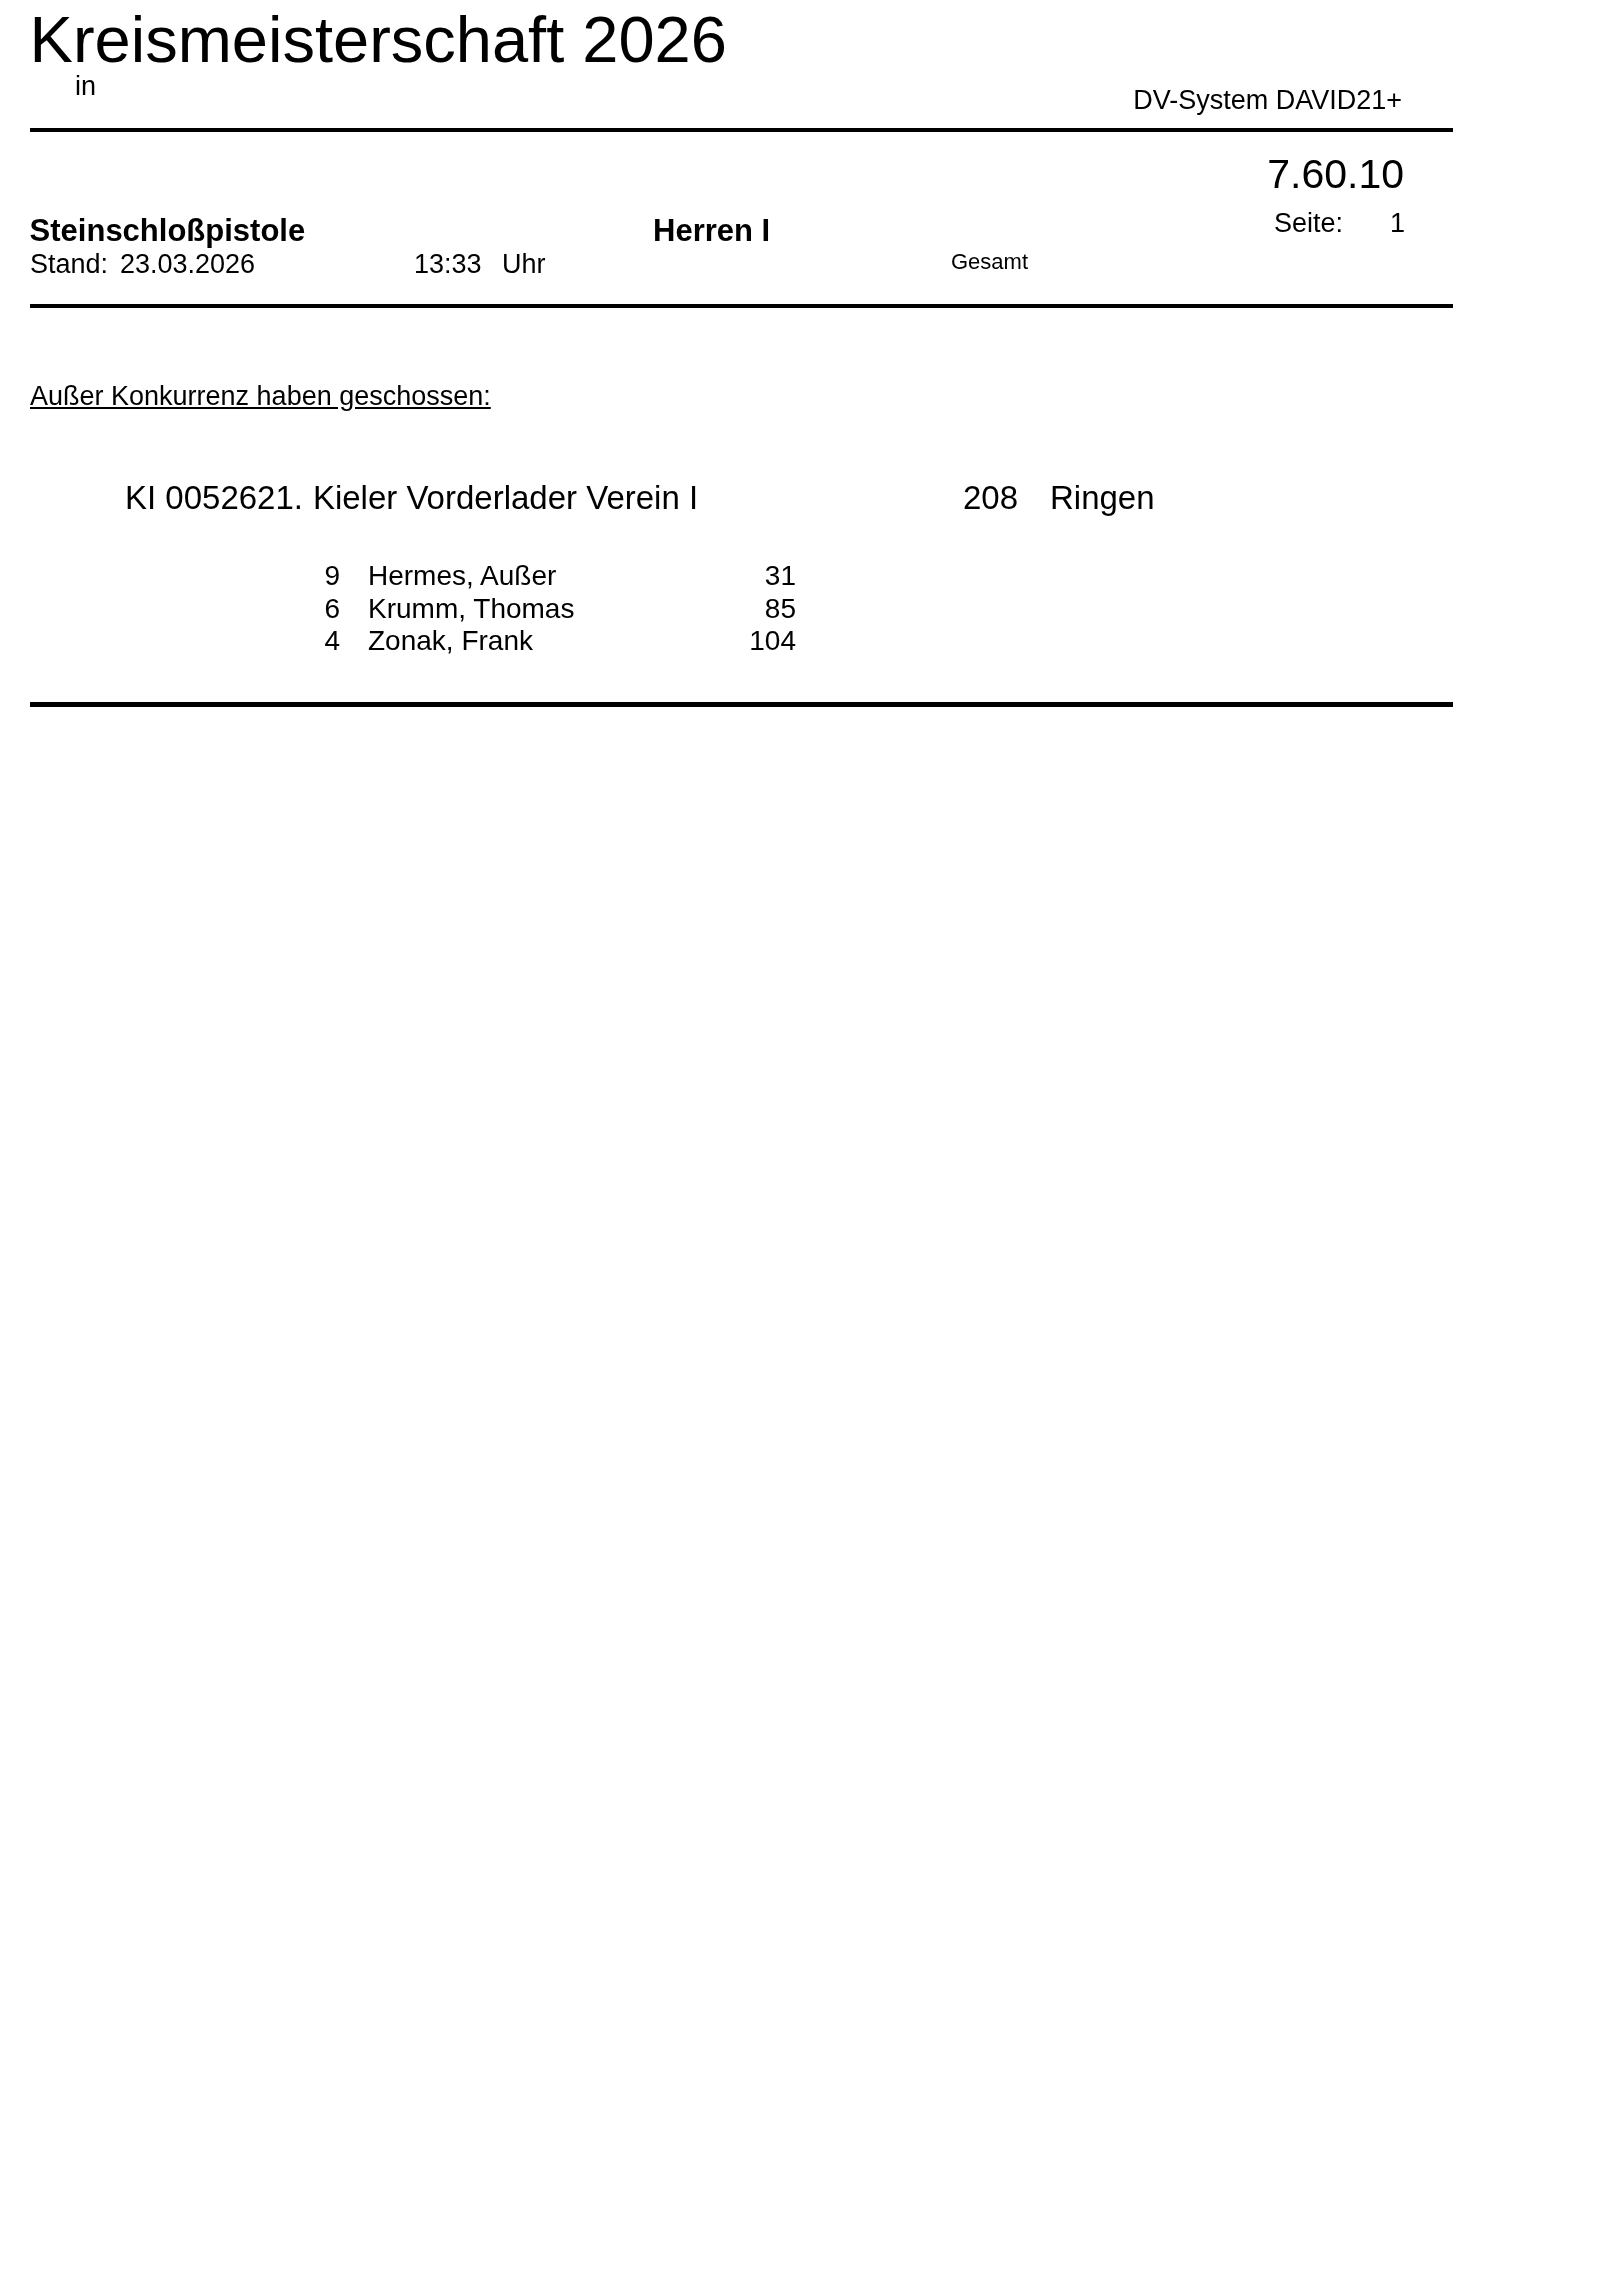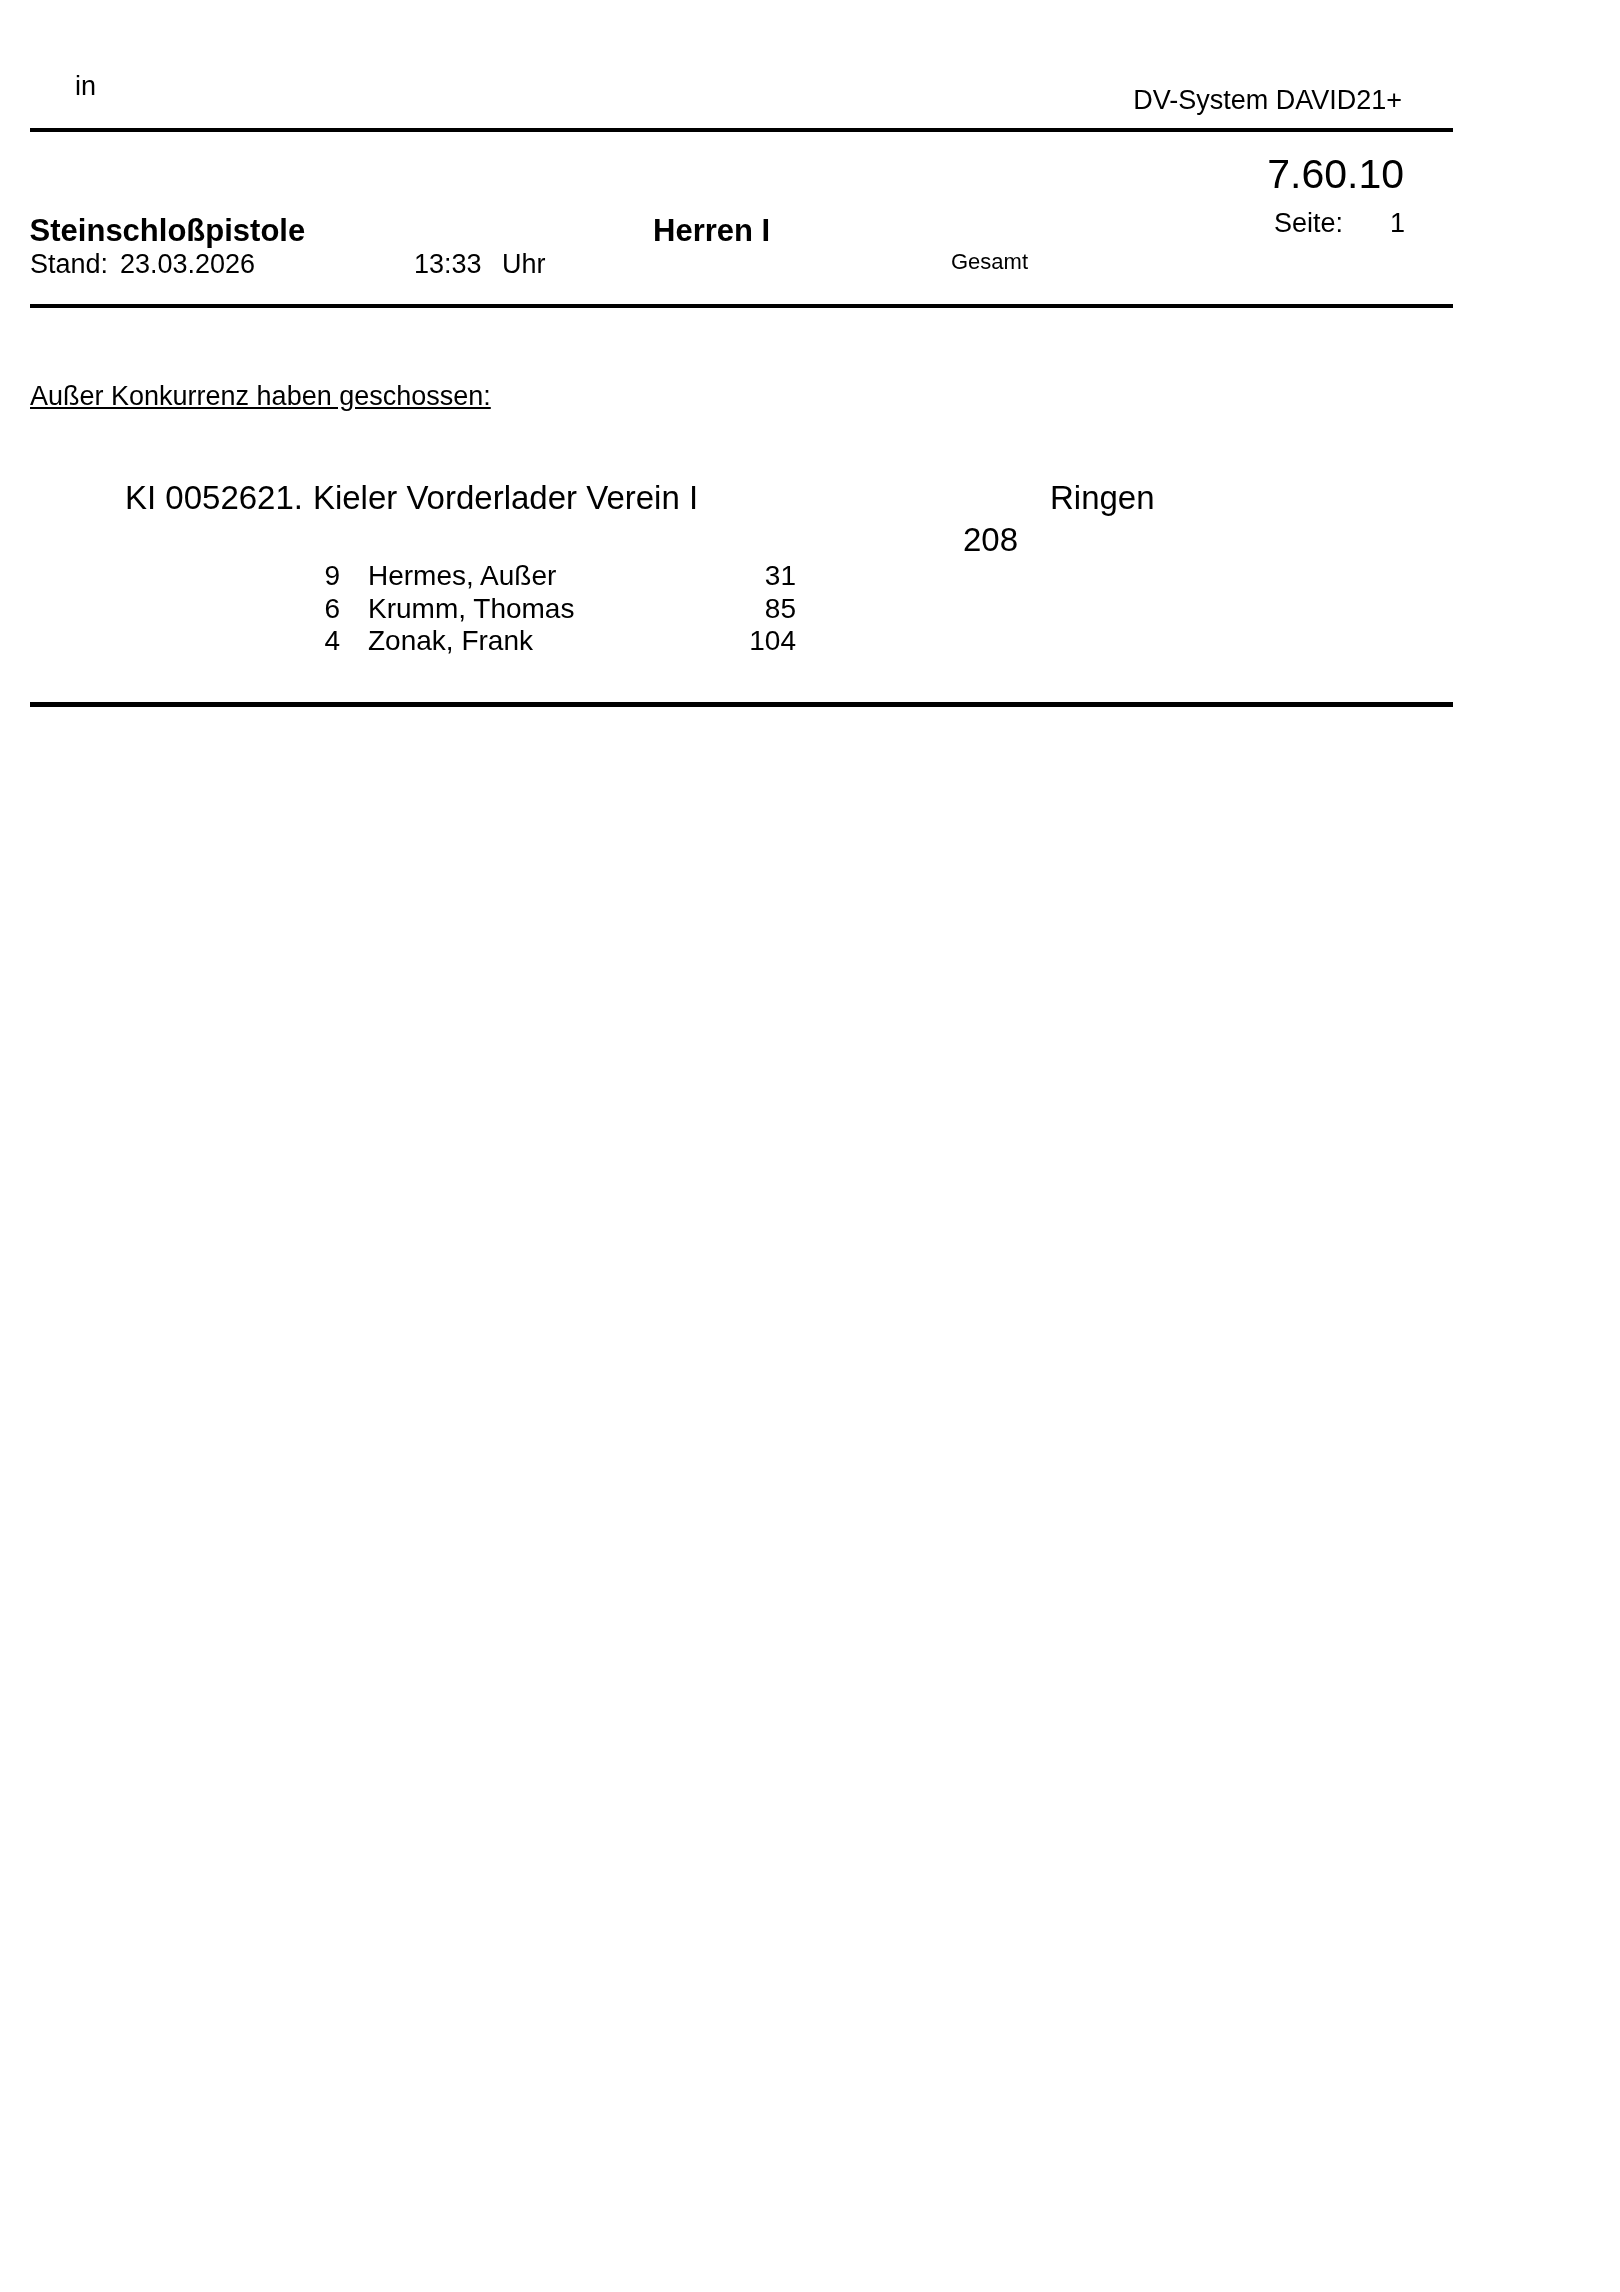--- a/index.html
+++ b/index.html
@@ -39,36 +39,37 @@
   .stand-date    { left: 120px;  top: 251px; font-size: 27px; }
   .stand-time    { left: 414px;  top: 251px; font-size: 27px; }
   .time-unit     { left: 502px;  top: 251px; font-size: 27px; }
   .column-label  { left: 951px; top: 251px; font-size: 22px; }
 
   .section-heading { left: 30px; top: 383px; font-size: 27px; text-decoration: underline; }
 
   .team-row      { top: 481px; font-size: 33px; }
   .team-title    { left: 125px; }
   .team-name     { margin-left: 9.9px; }
-  .team-total    { left: 905px; width: 113px; text-align: right; margin-top: 42px; }
+  .team-total    { left: 905px; width: 113px; text-align: right; }
   .team-unit     { left: 1050px; }
 
   .member        { font-size: 28px; }
   .m-row-0       { top: 562px; }
   .m-row-1       { top: 595px; }
   .m-row-2       { top: 627px; }
   .m-count       { left: 269px; width: 71px; text-align: right; }
   .m-name        { left: 368px; }
   .m-result      { left: 680px; width: 116px; text-align: right; }
 </style>
 </head>
 <body>
 
 <div class="page">
 
+  <div class="abs event-title">Kreismeisterschaft 2026</div>
   <div class="abs event-loc">in</div>
   <div class="abs dv-system">DV-System DAVID21+</div>
   <div class="rule rule-1"></div>
 
   <div class="abs report-code">7.60.10</div>
 
   <div class="abs discipline">Steinschloßpistole</div>
   <div class="abs class-name">Herren I</div>
   <div class="abs page-row">
     <span>Seite:</span>

